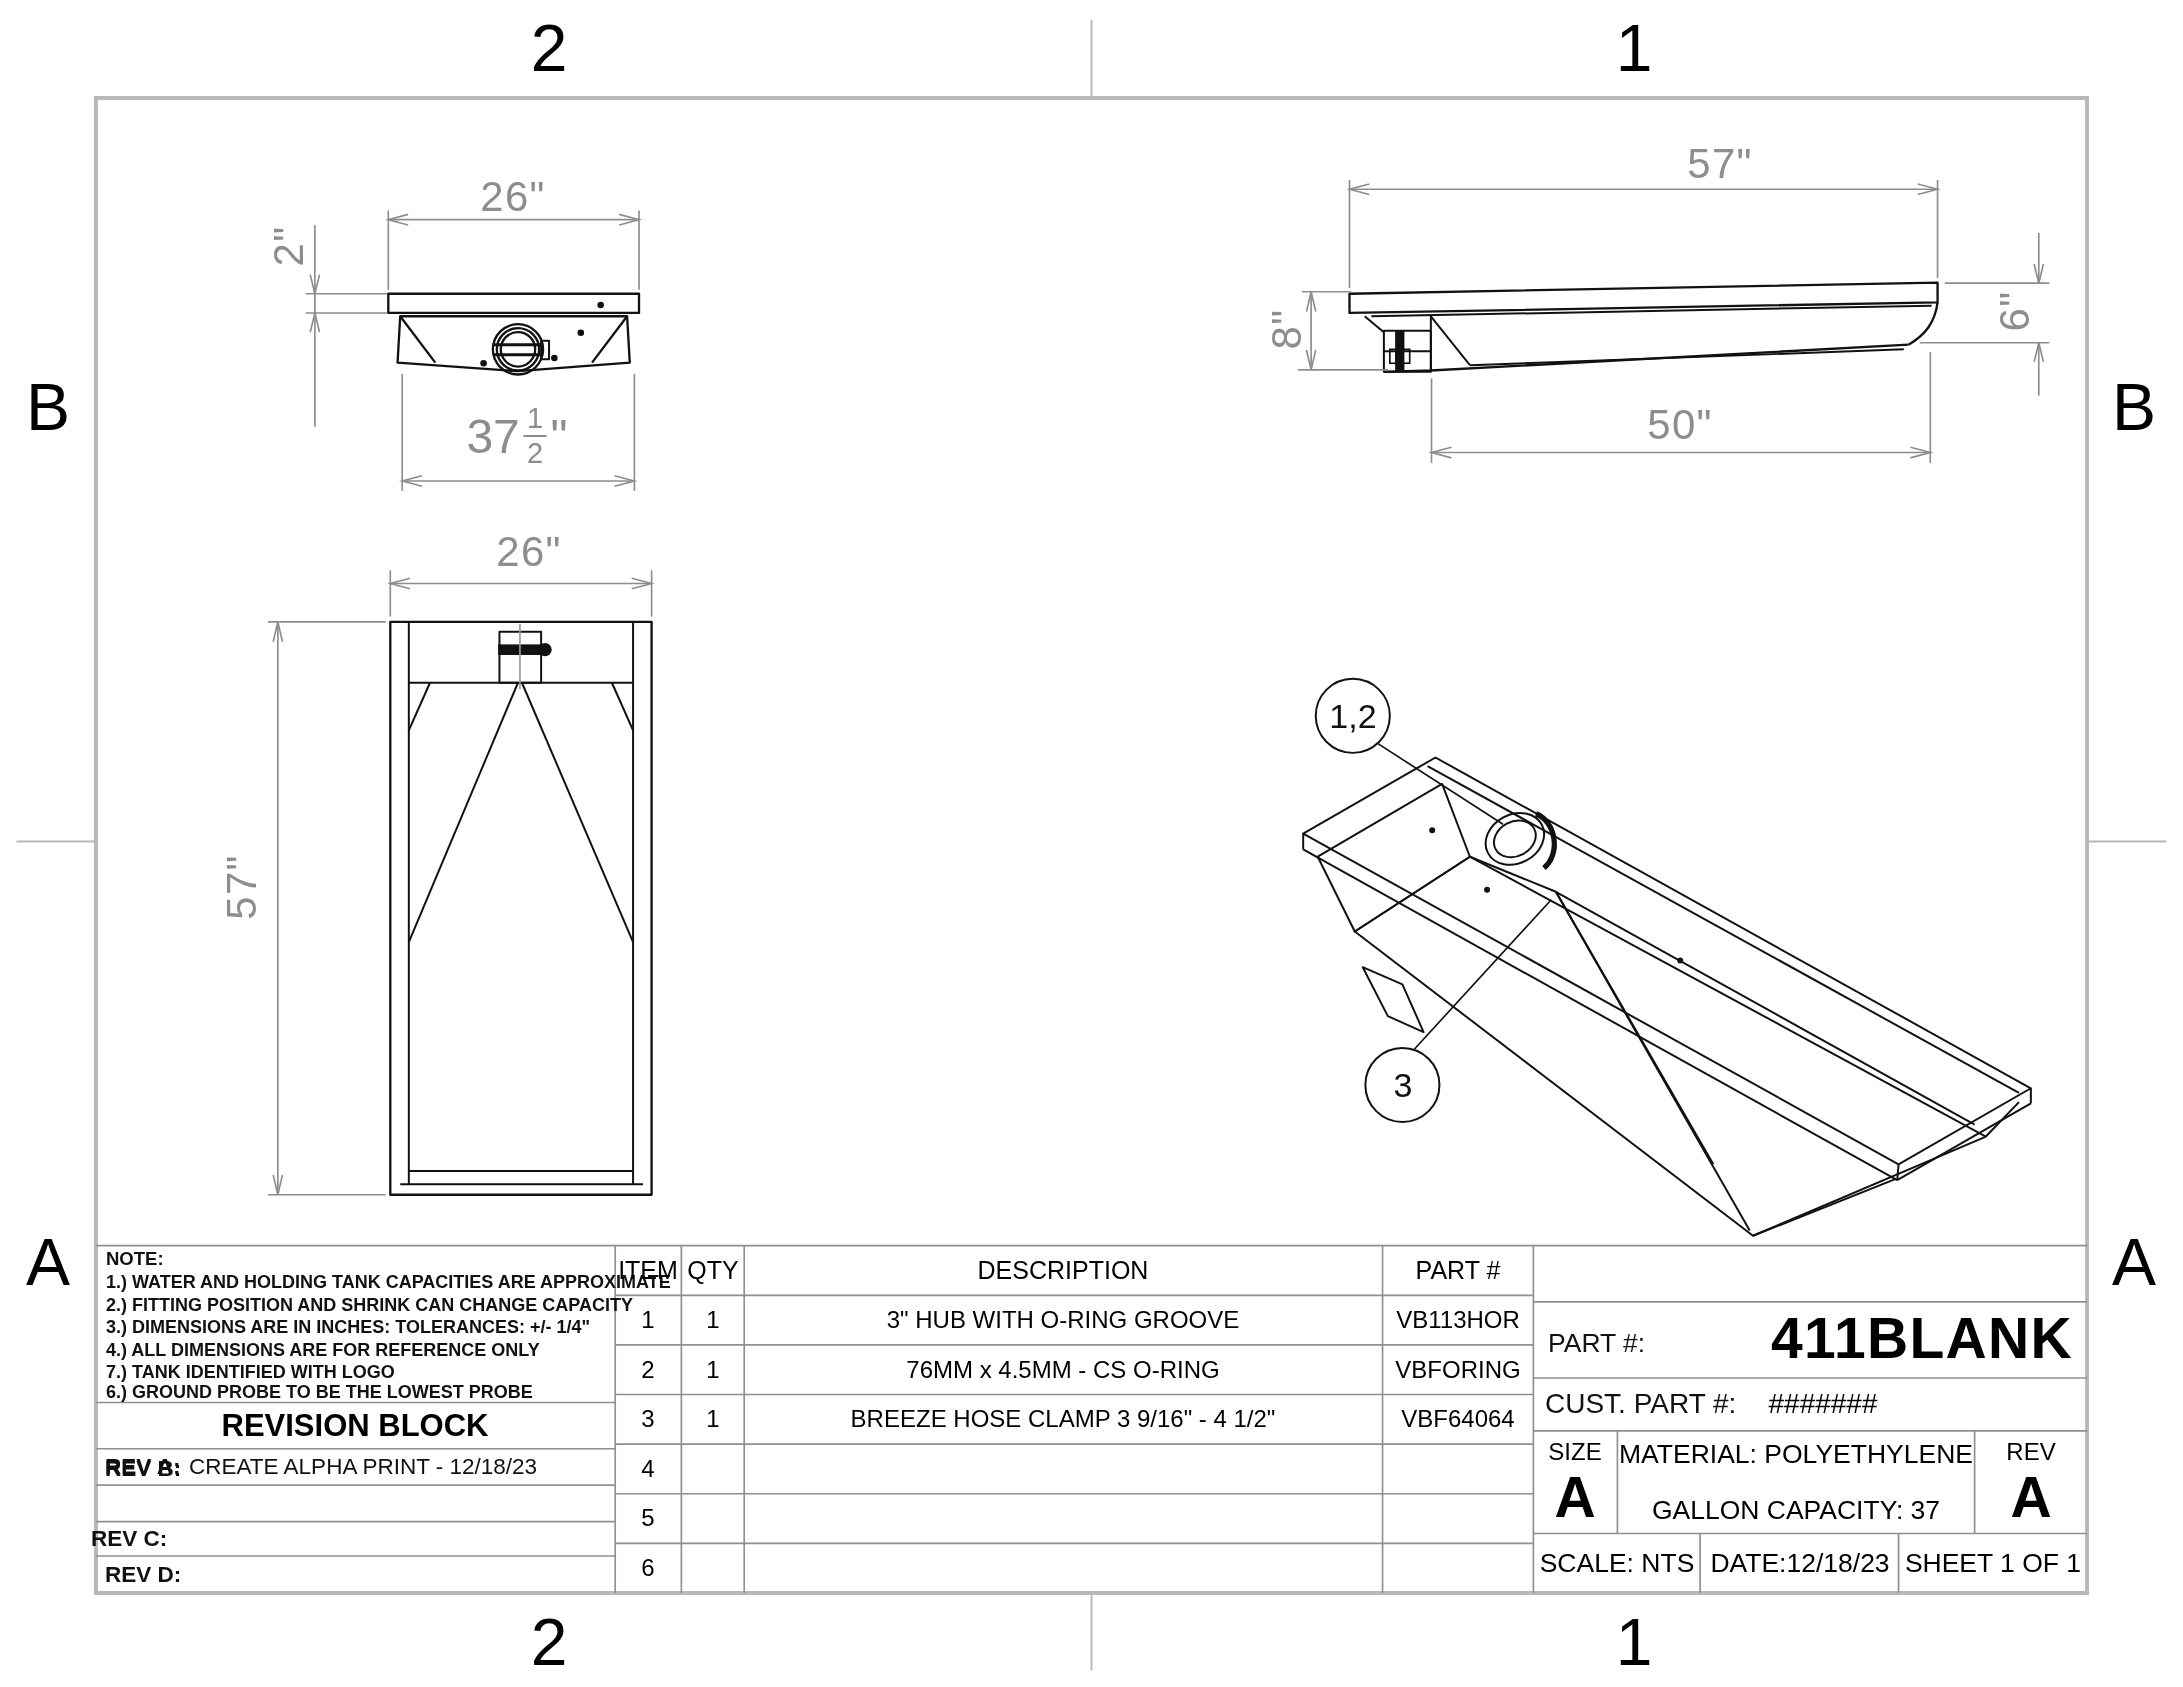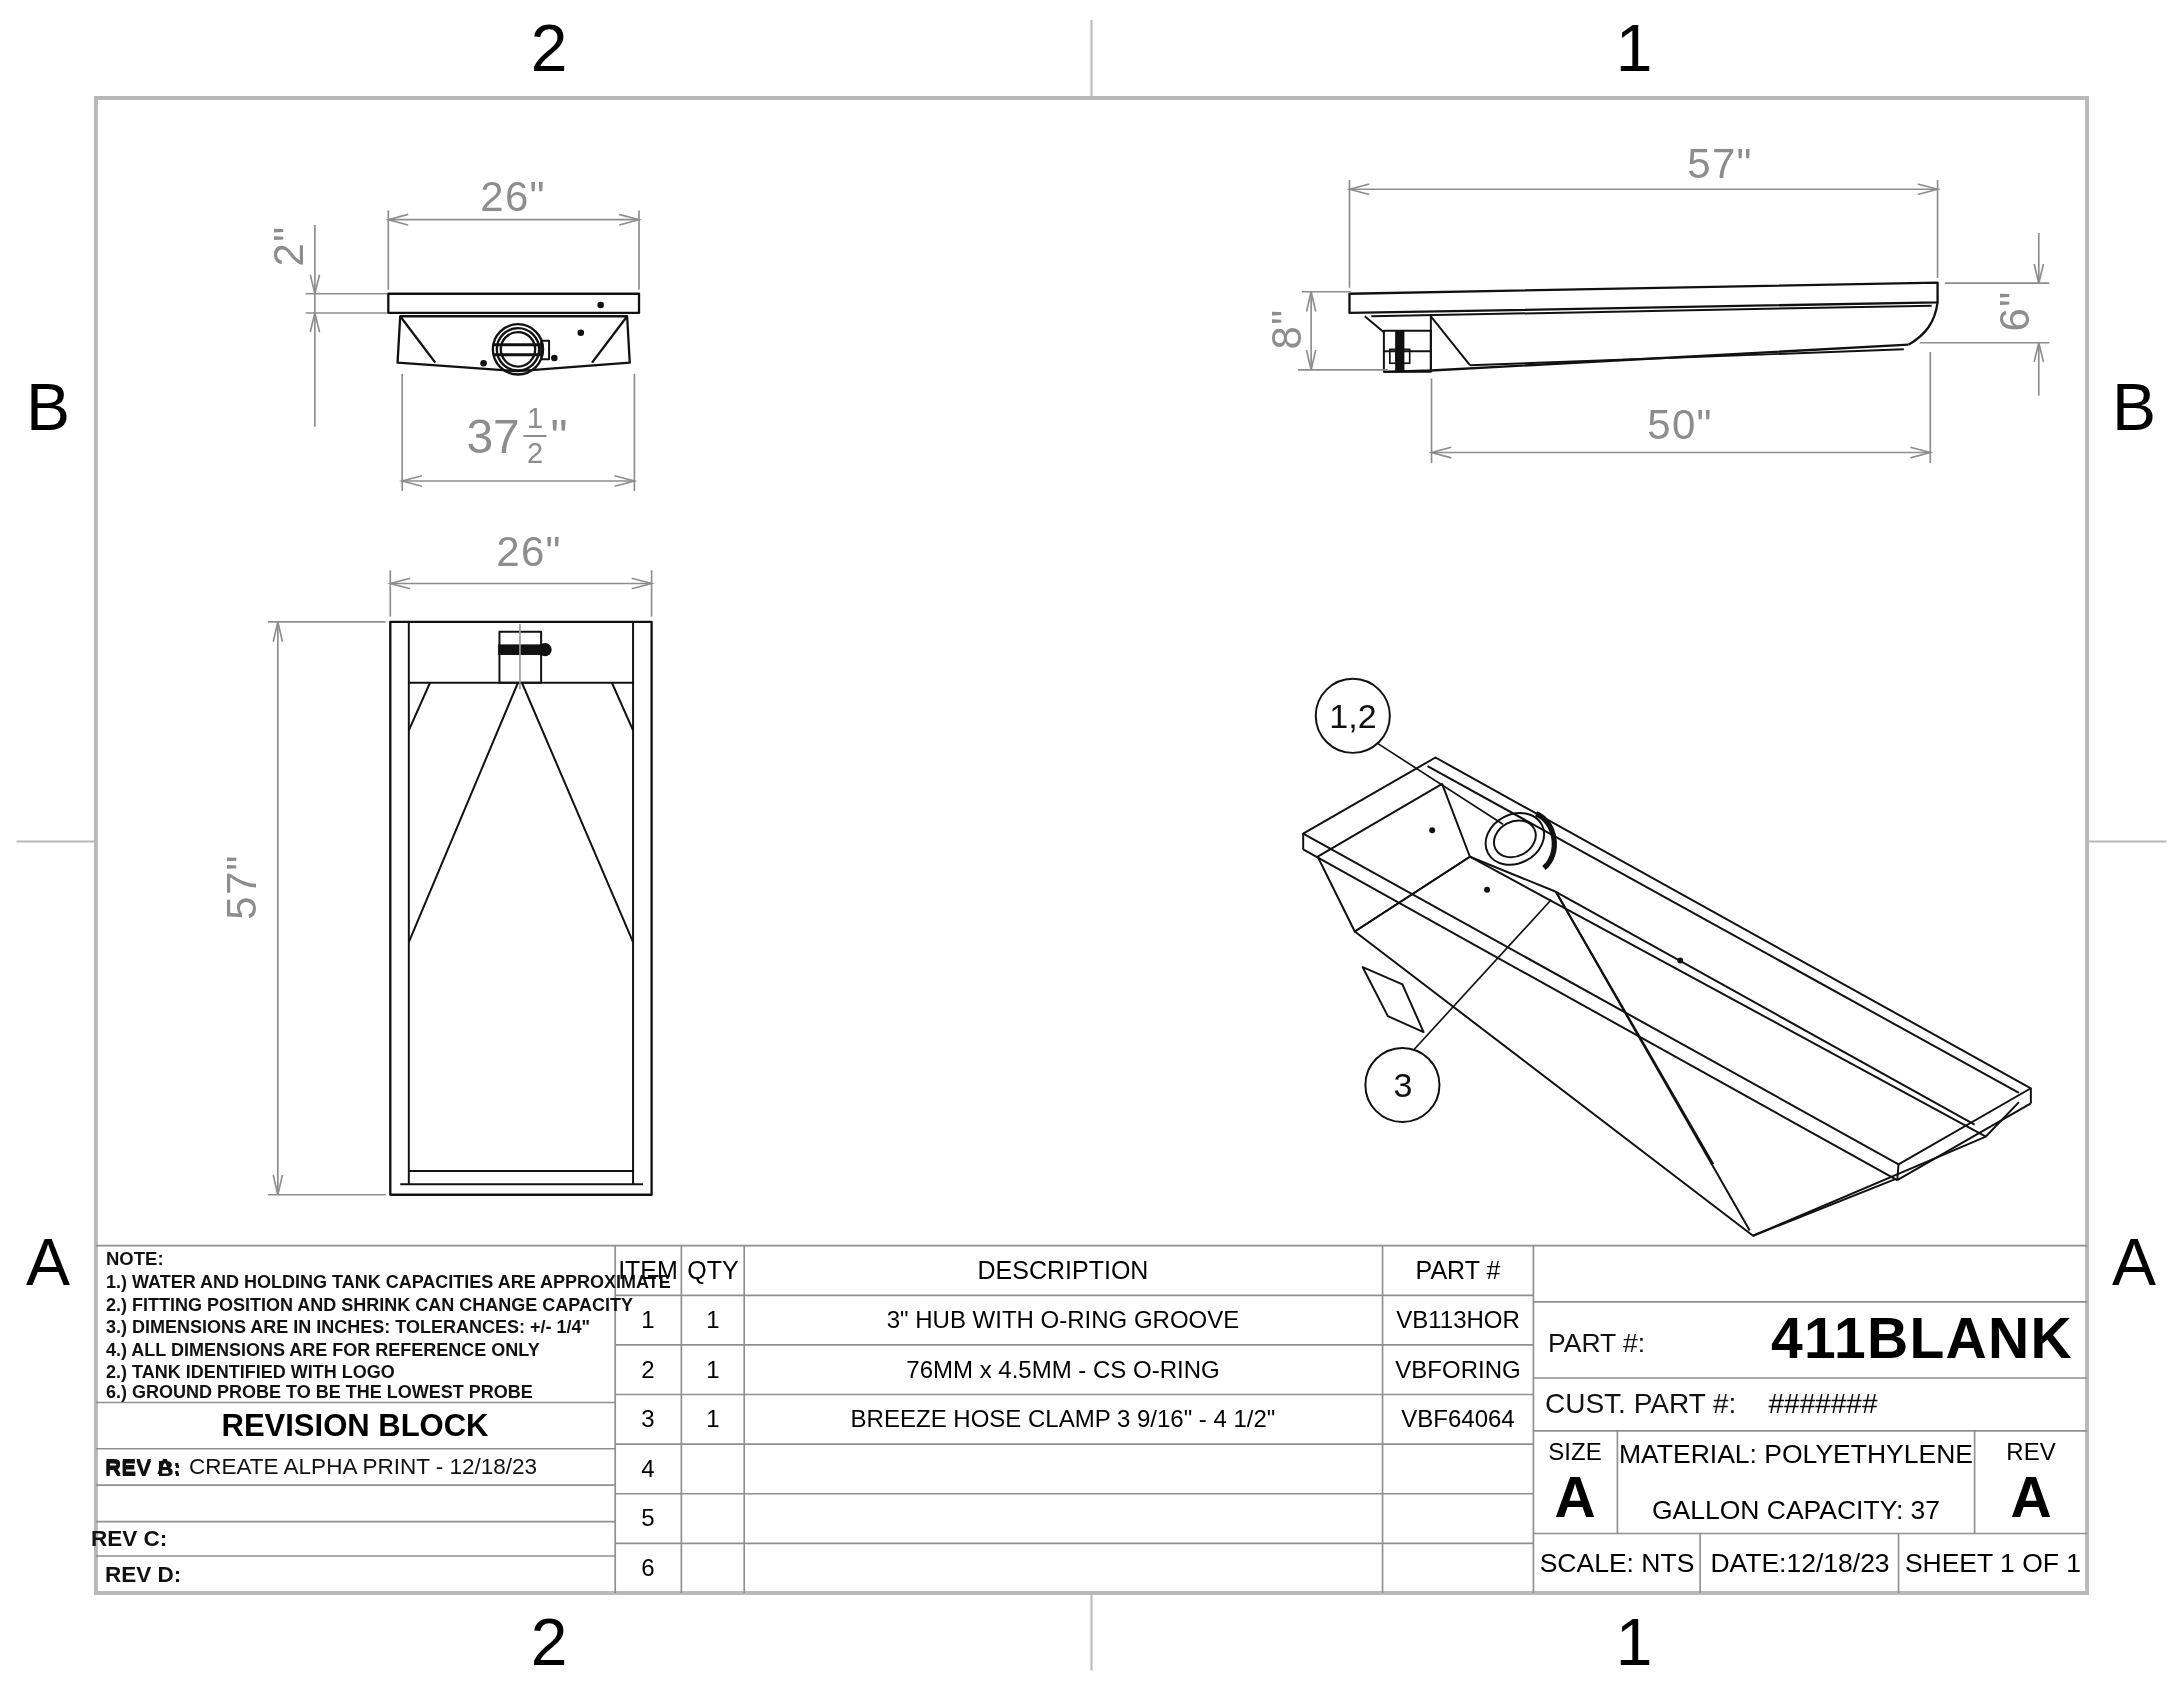--- a/index.html
+++ b/index.html
@@ -266,21 +266,21 @@
   <div class="t dim" style="left:1680px;top:425px;">50"</div>
 
   <div class="t balloon" style="left:1353px;top:716px;">1,2</div>
   <div class="t balloon" style="left:1403px;top:1085px;">3</div>
 
   <div class="tl note-title" style="left:106px;top:1259px;">NOTE:</div>
   <div class="tl note" style="left:106px;top:1282px;">1.) WATER AND HOLDING TANK CAPACITIES ARE APPROXIMATE</div>
   <div class="tl note" style="left:106px;top:1305px;">2.) FITTING POSITION AND SHRINK CAN CHANGE CAPACITY</div>
   <div class="tl note" style="left:106px;top:1327px;">3.) DIMENSIONS ARE IN INCHES: TOLERANCES: +/-  1/4"</div>
   <div class="tl note" style="left:106px;top:1350px;">4.) ALL DIMENSIONS ARE FOR REFERENCE ONLY</div>
-  <div class="tl note" style="left:106px;top:1372px;">2.) TANK IDENTIFIED WITH LOGO</div>
+  <div class="tl note" style="left:106px;top:1372px;">7.) TANK IDENTIFIED WITH LOGO</div>
   <div class="tl note" style="left:106px;top:1392px;">6.) GROUND PROBE TO BE THE LOWEST PROBE</div>
 
   <div class="t revhdr" style="left:355px;top:1426px;">REVISION BLOCK</div>
   <div class="tl revlab" style="left:105px;top:1467px;">REV A:</div>
   <div class="tl revtxt" style="left:189px;top:1467px;">CREATE ALPHA PRINT - 12/18/23</div>
   <div class="tl revlab" style="left:105px;top:1422px;margin-top:47px;">REV B:</div>
   <div class="tl revtxt" style="left:189px;top:1503px;"></div>
   <div class="tl revlab" style="left:91px;top:1539px;">REV C:</div>
   <div class="tl revtxt" style="left:189px;top:1539px;"></div>
   <div class="tl revlab" style="left:105px;top:1575px;">REV D:</div>

